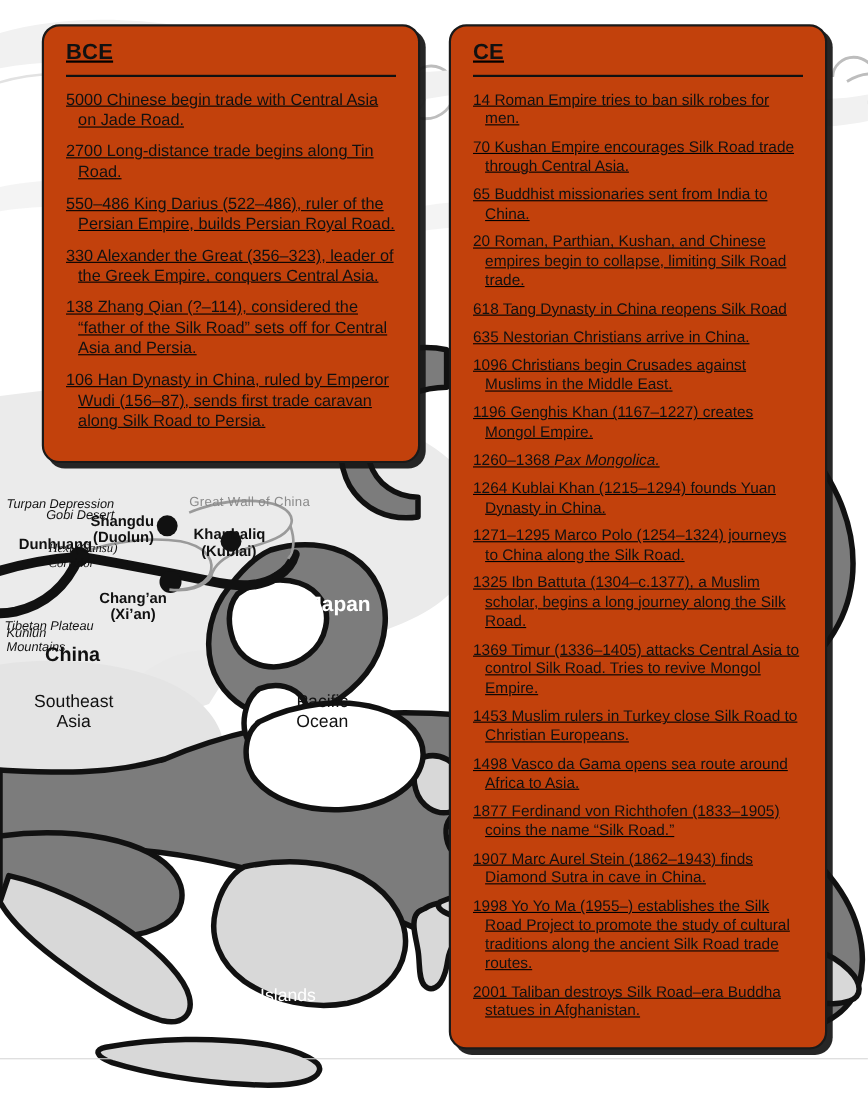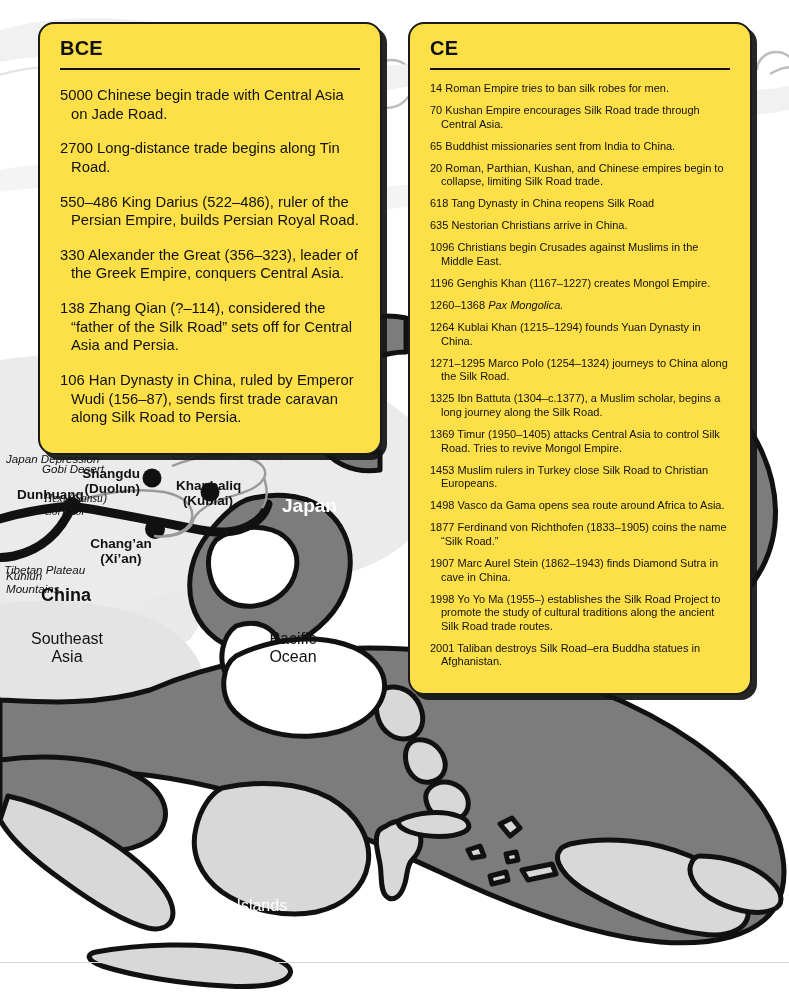--- a/index.html
+++ b/index.html
@@ -39,26 +39,27 @@
     position: absolute;
     left: 0; top: 0;
     width: 789px;
     height: 1000px;
     pointer-events: none;
   }
 
   
   .panel {
     position: absolute;
-    background: #fde047;
+    background: #c2410c;
     border: 2.5px solid #1a1a1a;
     border-radius: 16px;
     box-sizing: border-box;
     box-shadow: 5px 5px 0 rgba(20,20,20,0.92);
     z-index: 40;
+    text-decoration: underline;
   }
   .panel-inner {
     padding: 14px 20px 16px 20px;
   }
   .panel-title {
     font-family: "Liberation Sans", sans-serif;
     font-weight: bold;
     font-size: 20px;
     letter-spacing: 0.2px;
     line-height: 1;
@@ -85,28 +86,28 @@
     text-indent: -11px;
   }
   .entry:last-child { margin-bottom: 0; }
   .entry em { font-style: italic; }
 
   #panel-bce {
     left: 38px;
     top: 22px;
     width: 344px;
   }
-  #panel-bce .entry { font-size: 14.8px; margin-bottom: 10px; margin-top: 16px; }
+  #panel-bce .entry { font-size: 14.8px; margin-bottom: 10px; }
 
   #panel-ce {
     left: 408px;
     top: 22px;
     width: 344px;
   }
-  #panel-ce .entry { font-size: 11px; margin-bottom: 8.4px; line-height: 1.24; }
+  #panel-ce .entry { font-size: 14px; margin-bottom: 8.4px; line-height: 1.24; }
 
   
   .map-label {
     position: absolute;
     z-index: 20;
     white-space: nowrap;
     font-family: "Liberation Sans", sans-serif;
     line-height: 1.12;
   }
   .lbl-continent {
@@ -120,20 +121,21 @@
     color: #111;
   }
   .lbl-region-white {
     font-size: 16px;
     color: #ffffff;
   }
   .lbl-country-white {
     font-weight: bold;
     font-size: 19px;
     color: #ffffff;
+    margin-top: 44px;
   }
   .lbl-city {
     font-weight: bold;
     font-size: 13.5px;
     color: #111;
   }
   .lbl-physical {
     font-style: italic;
     font-size: 11.6px;
     color: #111;
@@ -355,21 +357,21 @@
 
   <div class="map-label lbl-region center" style="left:248px; top:630px; width:90px;">
     <div>Pacific</div>
     <div>Ocean</div>
   </div>
 
   <div class="map-label lbl-region-white" style="left:192px; top:897px;">Spice Islands</div>
 
   <div class="map-label lbl-wall" style="left:172px; top:450px;">Great Wall of China</div>
 
-  <div class="map-label lbl-physical" style="left:6px; top:452px;">Japan Depression</div>
+  <div class="map-label lbl-physical" style="left:6px; top:452px;">Turpan Depression</div>
 
   <div class="map-label lbl-physical" style="left:42px; top:462px;">Gobi Desert</div>
 
   <div class="map-label lbl-physical" style="left:6px; top:529px;margin-top:40px;">
     <div>Kunlun</div>
     <div>Mountains</div>
   </div>
 
   <div class="map-label lbl-physical" style="left:4px; top:563px;">Tibetan Plateau</div>
 
@@ -420,21 +422,21 @@
           <li class="entry">65 Buddhist missionaries sent from India to China.</li>
           <li class="entry">20 Roman, Parthian, Kushan, and Chinese empires begin to collapse, limiting Silk Road trade.</li>
           <li class="entry">618 Tang Dynasty in China reopens Silk Road</li>
           <li class="entry">635 Nestorian Christians arrive in China.</li>
           <li class="entry">1096 Christians begin Crusades against Muslims in the Middle East.</li>
           <li class="entry">1196 Genghis Khan (1167–1227) creates Mongol Empire.</li>
           <li class="entry">1260–1368 <em>Pax Mongolica.</em></li>
           <li class="entry">1264 Kublai Khan (1215–1294) founds Yuan Dynasty in China.</li>
           <li class="entry">1271–1295 Marco Polo (1254–1324) journeys to China along the Silk Road.</li>
           <li class="entry">1325 Ibn Battuta (1304–c.1377), a Muslim scholar, begins a long journey along the Silk Road.</li>
-          <li class="entry">1369 Timur (1950–1405) attacks Central Asia to control Silk Road. Tries to revive Mongol Empire.</li>
+          <li class="entry">1369 Timur (1336–1405) attacks Central Asia to control Silk Road. Tries to revive Mongol Empire.</li>
           <li class="entry">1453 Muslim rulers in Turkey close Silk Road to Christian Europeans.</li>
           <li class="entry">1498 Vasco da Gama opens sea route around Africa to Asia.</li>
           <li class="entry">1877 Ferdinand von Richthofen (1833–1905) coins the name “Silk Road.”</li>
           <li class="entry">1907 Marc Aurel Stein (1862–1943) finds Diamond Sutra in cave in China.</li>
           <li class="entry">1998 Yo Yo Ma (1955–) establishes the Silk Road Project to promote the study of cultural traditions along the ancient Silk Road trade routes.</li>
           <li class="entry">2001 Taliban destroys Silk Road–era Buddha statues in Afghanistan.</li>
         </ul>
     </div>
   </section>
 

